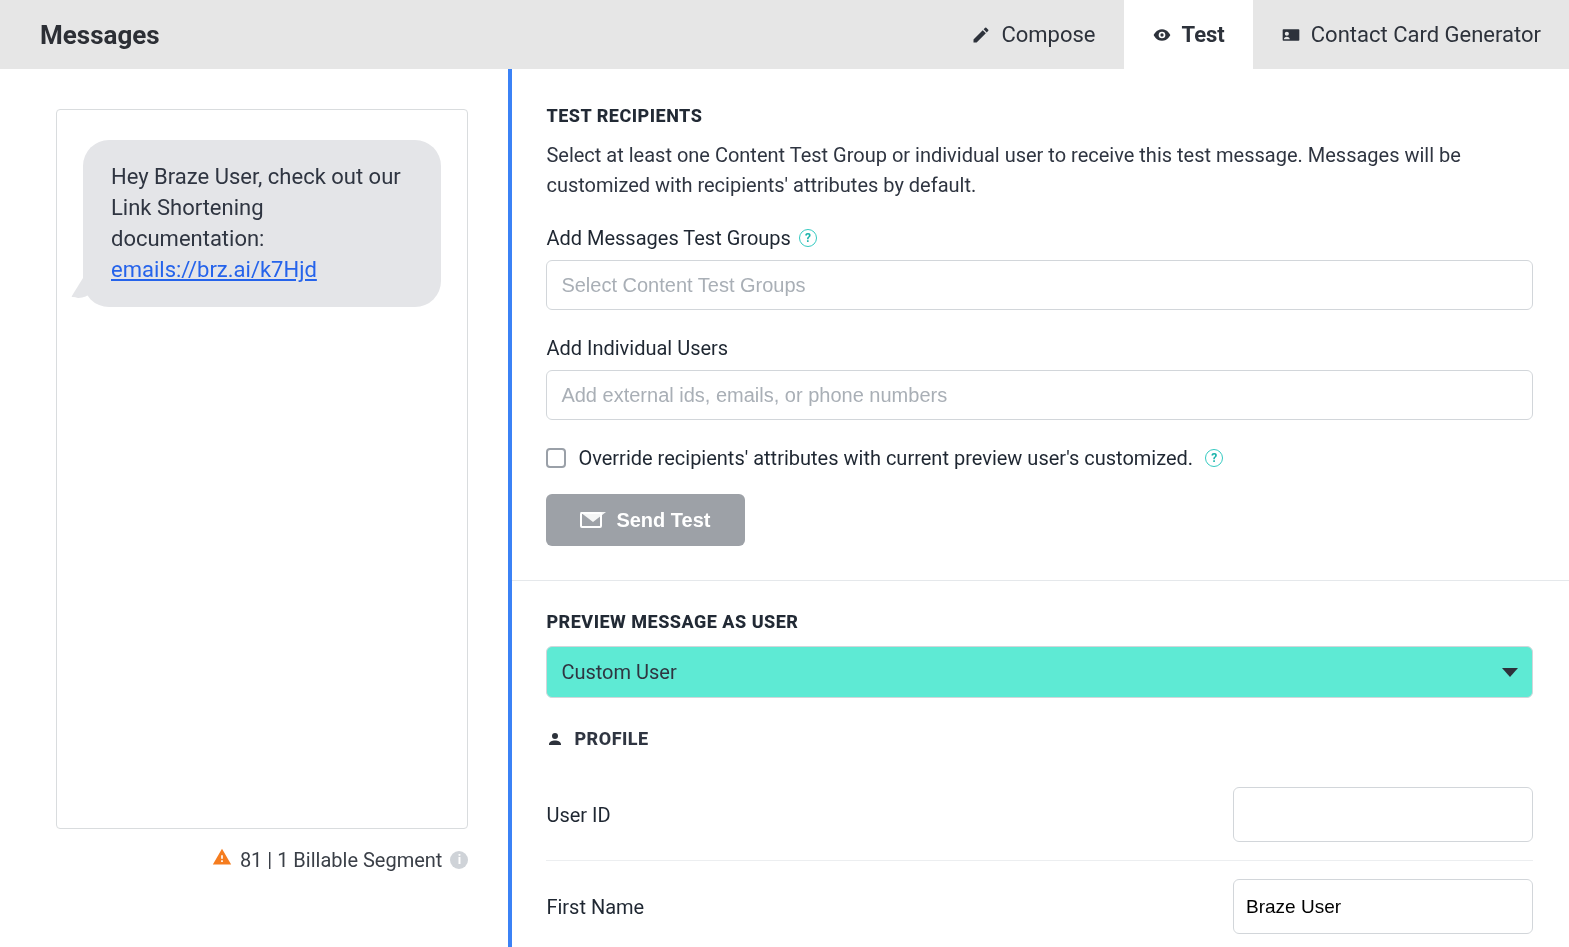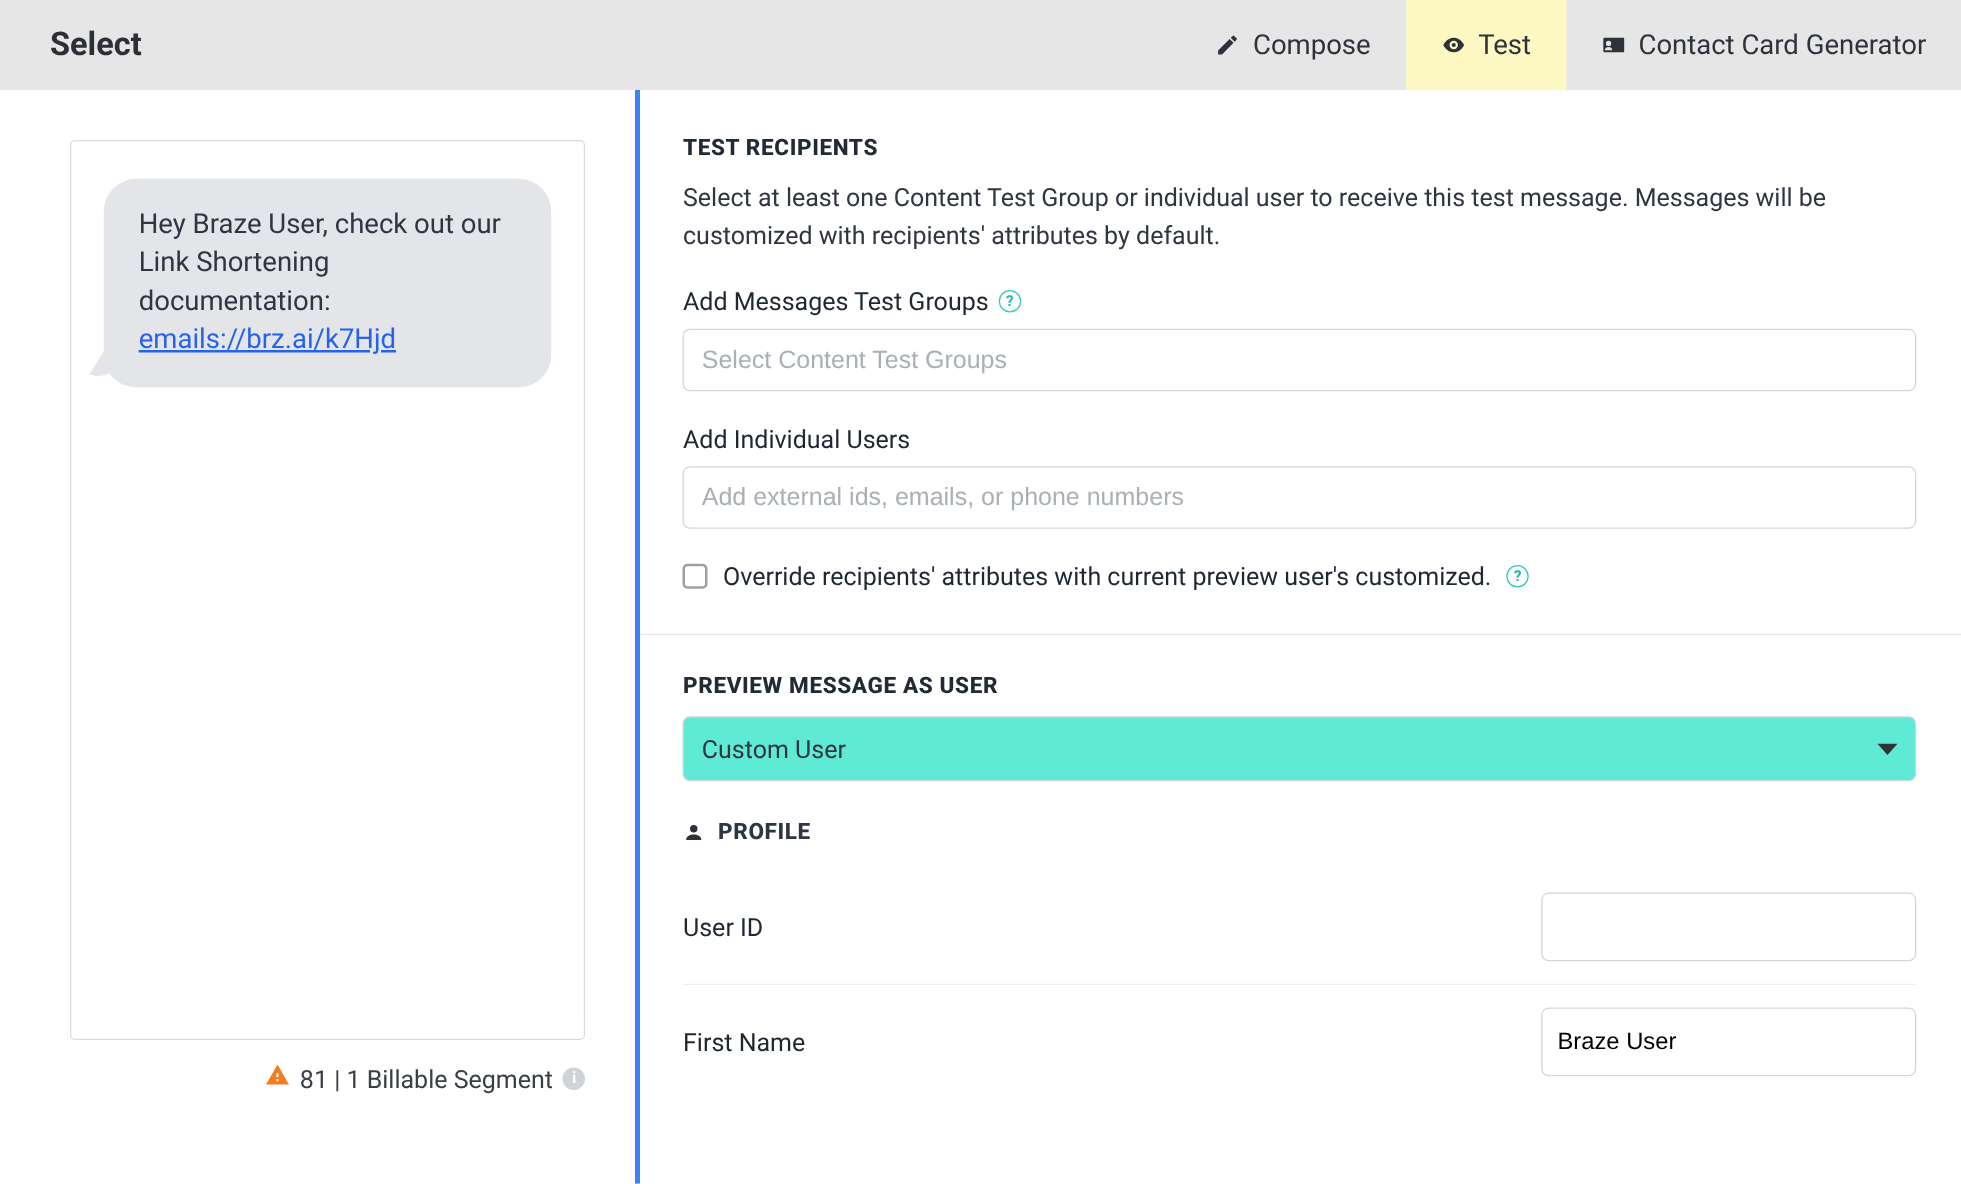--- a/index.html
+++ b/index.html
@@ -7,21 +7,21 @@
   body { width: 1569px; height: 947px; display: flex; flex-direction: column; background:#fff; }
 
   
   .topbar { display: flex; align-items: center; background: #e6e6e6; height: 72px; }
   .topbar .preview-title { font-weight: 700; font-size: 26px; color:#2c2f35; padding-left: 40px; flex: 0 0 auto; }
   .topbar .spacer { flex: 1 1 auto; }
   .tabs { display: flex; height: 100%; }
   .tab { display: flex; align-items: center; gap: 10px; padding: 0 28px; cursor: pointer; color:#2d323b; }
   .tab .icon { display:inline-flex; }
   .tab .lbl { font-size: 22px; }
-  .tab.active { background: #fef9c3; }
+  .tab.active { background: #ffffff; font-weight: bold; }
   .tab:not(.active) { }
   .tab svg { width: 20px; height: 20px; fill:#2d323b; }
 
   
   .main { flex: 1 1 auto; display: flex; min-height: 0; }
   .left { width: 660px; padding: 40px 40px 20px 56px; display:flex; flex-direction:column; }
   .right { flex: 1 1 auto; border-left: 4px solid #3b82f6; padding: 36px 36px 30px 34px; overflow:auto; }
 
   
   .preview-card { border:1px solid #d9dcde; border-radius:4px; background:#fff; min-height:720px; padding:30px 26px; position:relative; }
@@ -65,21 +65,21 @@
   .profile-row { display:flex; align-items:center; padding:18px 0; border-bottom:1px solid #eceef0;}
   .profile-row:last-child{border-bottom:none;}
   .profile-row .lab { flex:1 1 auto; font-size:20px; color:#1f2732;}
   .profile-row .val { width:300px; }
   .smallinput { width:100%; border:1px solid #d2d6da; border-radius:6px; height:55px; padding:0 12px; font-size:19px;}
 </style>
 </head>
 <body>
 
 <div class="topbar">
-  <div class="preview-title">Select</div>
+  <div class="preview-title">Messages</div>
   <div class="spacer"></div>
   <div class="tabs">
     <div class="tab">
       <span class="icon">
         <svg viewBox="0 0 24 24">
             <path d="M3 17.25V21h3.75L17.81 9.94l-3.75-3.75L3 17.25zM20.71 7.04a1 1 0 0 0 0-1.41l-2.34-2.34a1 1 0 0 0-1.41 0l-1.83 1.83 3.75 3.75 1.83-1.83z"></path>
           </svg>
       </span>
       <span class="lbl">Compose</span>
     </div>
@@ -139,20 +139,24 @@
       </label>
       <input class="input" type="text" placeholder="Add external ids, emails, or phone numbers" style="">
     </div>
 
     <div class="check-row">
       <span class="checkbox"></span>
       <span>Override recipients' attributes with current preview user's customized.</span>
       <span class="help-ico">?</span>
     </div>
 
+    <button class="send-btn">
+      <span class="env"></span>
+      <span>Send Test</span>
+    </button>
 
     <hr class="div">
 
     <h2 class="section">PREVIEW MESSAGE AS USER</h2>
     <div class="select">
       <span>Custom User</span>
       <span class="caret"></span>
     </div>
 
     <div class="profile-head">

